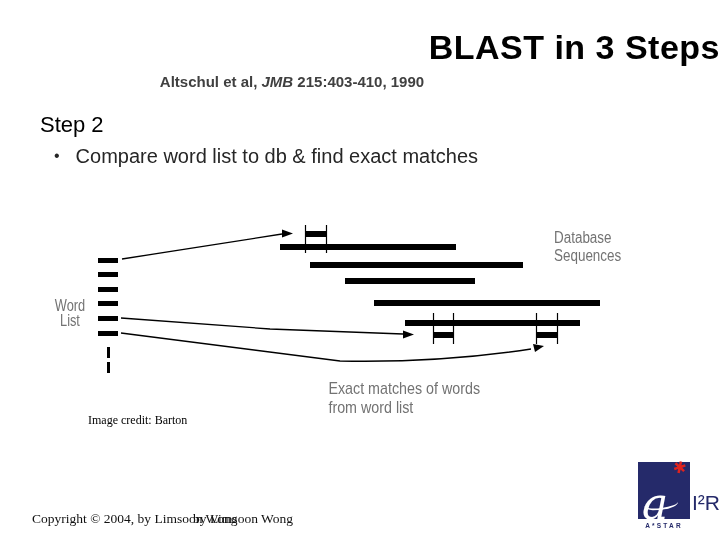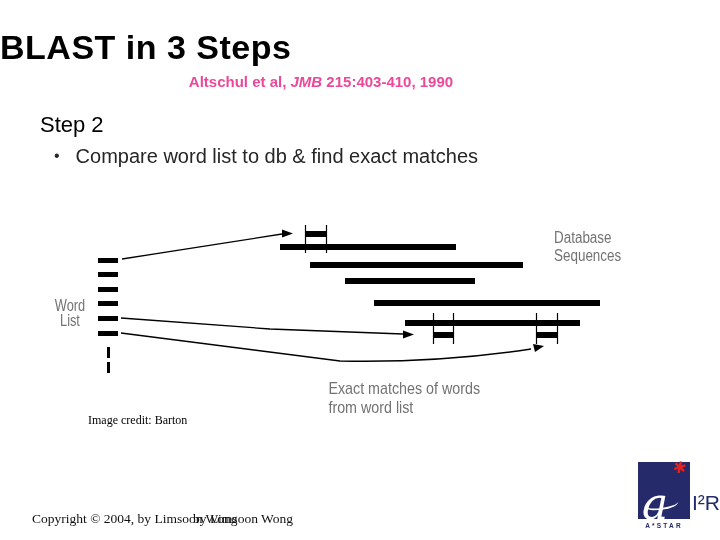--- a/index.html
+++ b/index.html
@@ -2,22 +2,22 @@
 <html><head>
 <meta charset="utf-8">
 <style>
   html,body{margin:0;padding:0;}
   body{
     width:720px;height:540px;position:relative;overflow:hidden;
     background:#ffffff;font-family:"Liberation Sans",sans-serif;color:#000;
   }
   .abs{position:absolute;}
   
-  .title{top:28px;left:0;width:720px;text-align:left;font-size:34px;font-weight:700;letter-spacing:.5px;color:#000;}
-  .subtitle{top:73px;left:0;width:584px;text-align:center;font-size:15px;font-weight:700;color:#ec4899;margin-left:29px;}
+  .title{top:28px;left:0;width:720px;text-align:right;font-size:34px;font-weight:700;letter-spacing:.5px;color:#000;}
+  .subtitle{top:73px;left:0;width:584px;text-align:center;font-size:15px;font-weight:700;color:#404040;}
   .subtitle .it{font-style:italic;}
   
   .step-heading{top:112px;left:40px;font-size:22px;color:#000000;}
   .bullet-row{top:145px;left:54px;display:flex;align-items:baseline;font-size:20px;color:#262626;}
   .bullet-glyph{font-size:16px;margin-right:16px;position:relative;top:-2px;}
   
   .cond{font-family:"Liberation Sans",sans-serif;color:#737373;}
   .cond .inner{display:inline-block;transform:scaleX(.8);}
   .word-list-label{top:266px;left:42px;width:56px;text-align:center;font-size:16px;line-height:15px;margin-top:32px;}
   .word-list-label .inner{transform-origin:50% 0;}

